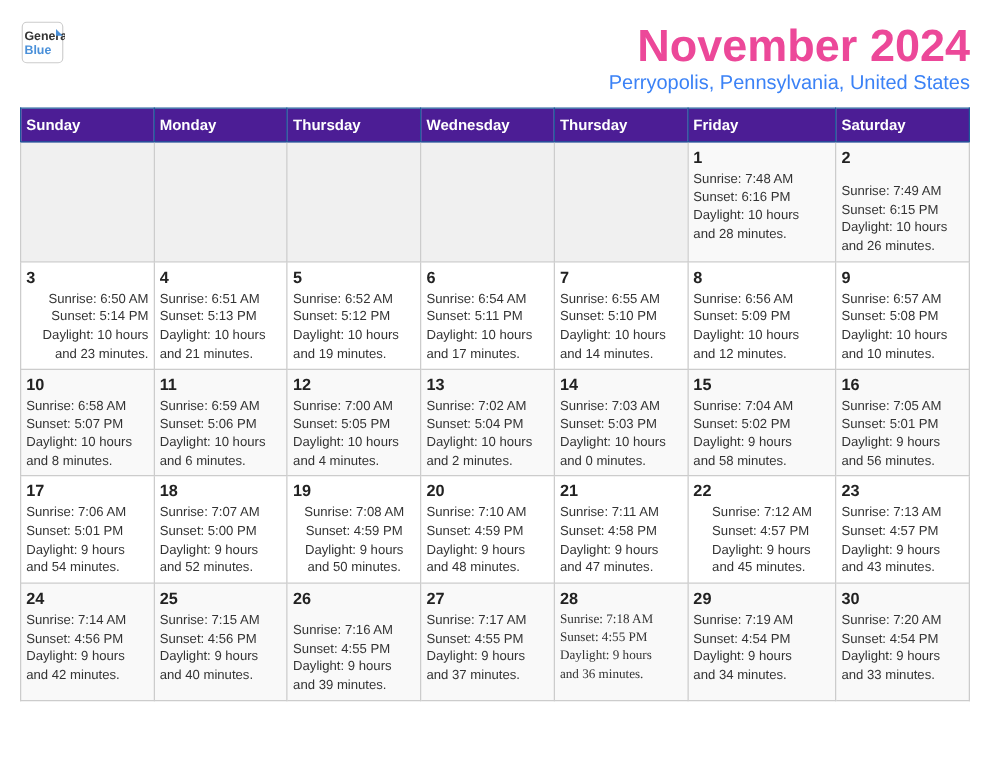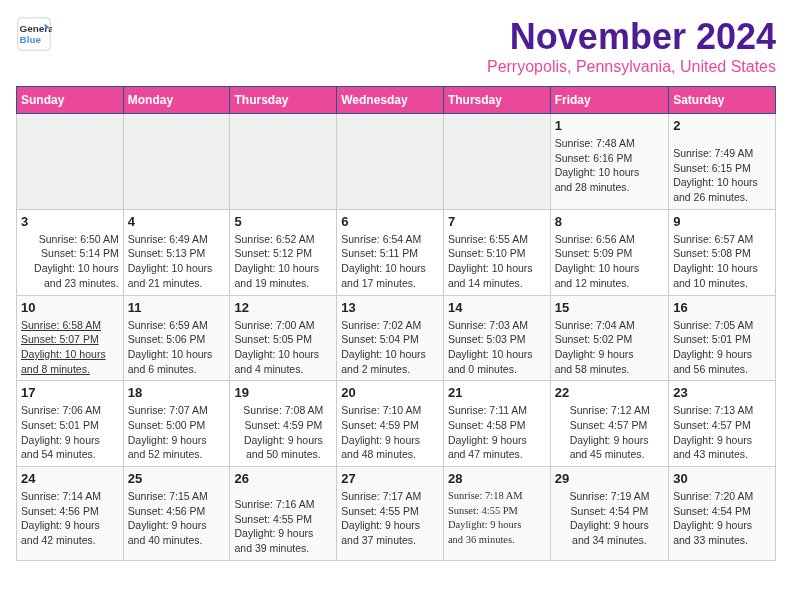--- a/index.html
+++ b/index.html
@@ -24,33 +24,33 @@
       width: 36px;
       height: 36px;
       margin-right: 4px;
     }
     .title-section {
       text-align: right;
     }
     .month-title {
       font-size: 36px;
       font-weight: bold;
-      color: #4c1d95;
+      color: #ec4899;
     }
     .location-title {
       font-size: 16px;
-      color: #ec4899;
+      color: #3b82f6;
     }
     table {
       width: 100%;
       border-collapse: collapse;
       font-size: 11px;
     }
     thead tr th {
-      background-color: #ec4899;
+      background-color: #4c1d95;
       color: #fff;
       padding: 6px 4px;
       text-align: left;
       font-size: 12px;
       border: 1px solid #1e5a9a;
     }
     tbody tr td {
       vertical-align: top;
       border: 1px solid #ccc;
       padding: 4px;
@@ -130,21 +130,21 @@
       <tr>
         <td>
           <div class="day-number">3</div>
           <div class="day-detail" style="white-space: pre-line; text-align: right;">Sunrise: 6:50 AM
 Sunset: 5:14 PM
 Daylight: 10 hours
 and 23 minutes.</div>
         </td>
         <td>
           <div class="day-number">4</div>
-          <div class="day-detail" style="white-space: pre-line;">Sunrise: 6:49 AM
+          <div class="day-detail" style="white-space: pre-line;">Sunrise: 6:51 AM
 Sunset: 5:13 PM
 Daylight: 10 hours
 and 21 minutes.</div>
         </td>
         <td>
           <div class="day-number">5</div>
           <div class="day-detail" style="white-space: pre-line;">Sunrise: 6:52 AM
 Sunset: 5:12 PM
 Daylight: 10 hours
 and 19 minutes.</div>
@@ -174,21 +174,21 @@
           <div class="day-number">9</div>
           <div class="day-detail" style="white-space: pre-line;">Sunrise: 6:57 AM
 Sunset: 5:08 PM
 Daylight: 10 hours
 and 10 minutes.</div>
         </td>
       </tr>
       <tr>
         <td>
           <div class="day-number">10</div>
-          <div class="day-detail" style="white-space: pre-line; text-decoration: underline;">Sunrise: 6:58 AM
+          <div class="day-detail" style="white-space: pre-line;">Sunrise: 6:58 AM
 Sunset: 5:07 PM
 Daylight: 10 hours
 and 8 minutes.</div>
         </td>
         <td>
           <div class="day-number">11</div>
           <div class="day-detail" style="white-space: pre-line;">Sunrise: 6:59 AM
 Sunset: 5:06 PM
 Daylight: 10 hours
 and 6 minutes.</div>
@@ -311,21 +311,21 @@
         </td>
         <td>
           <div class="day-number">28</div>
           <div class="day-detail" style="white-space: pre-line; font-family: Liberation Serif, serif;">Sunrise: 7:18 AM
 Sunset: 4:55 PM
 Daylight: 9 hours
 and 36 minutes.</div>
         </td>
         <td>
           <div class="day-number">29</div>
-          <div class="day-detail" style="white-space: pre-line; text-align: center;">Sunrise: 7:19 AM
+          <div class="day-detail" style="white-space: pre-line;">Sunrise: 7:19 AM
 Sunset: 4:54 PM
 Daylight: 9 hours
 and 34 minutes.</div>
         </td>
         <td>
           <div class="day-number">30</div>
           <div class="day-detail" style="white-space: pre-line;">Sunrise: 7:20 AM
 Sunset: 4:54 PM
 Daylight: 9 hours
 and 33 minutes.</div>

